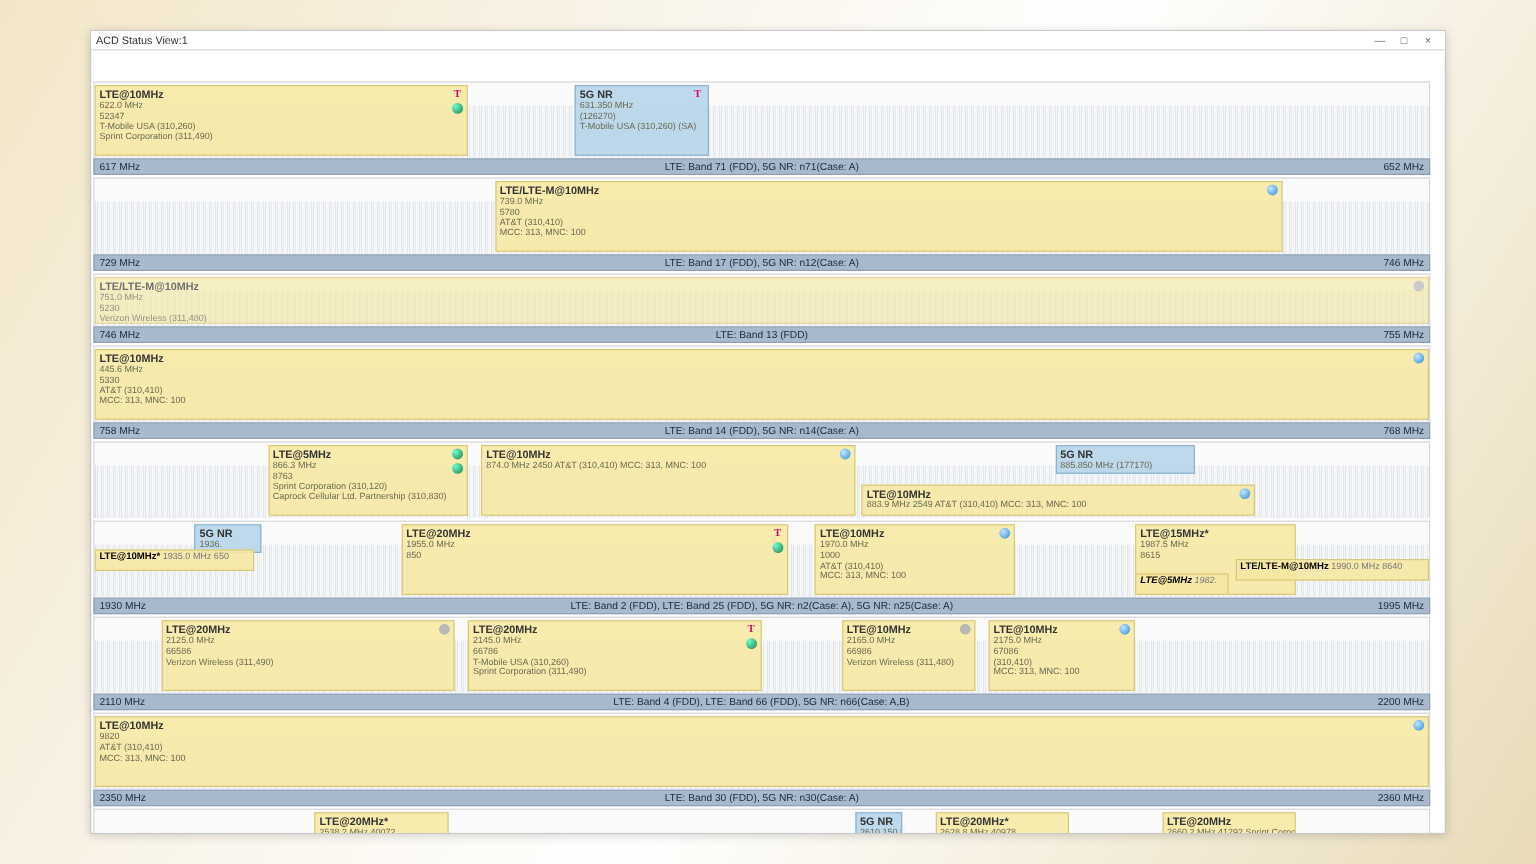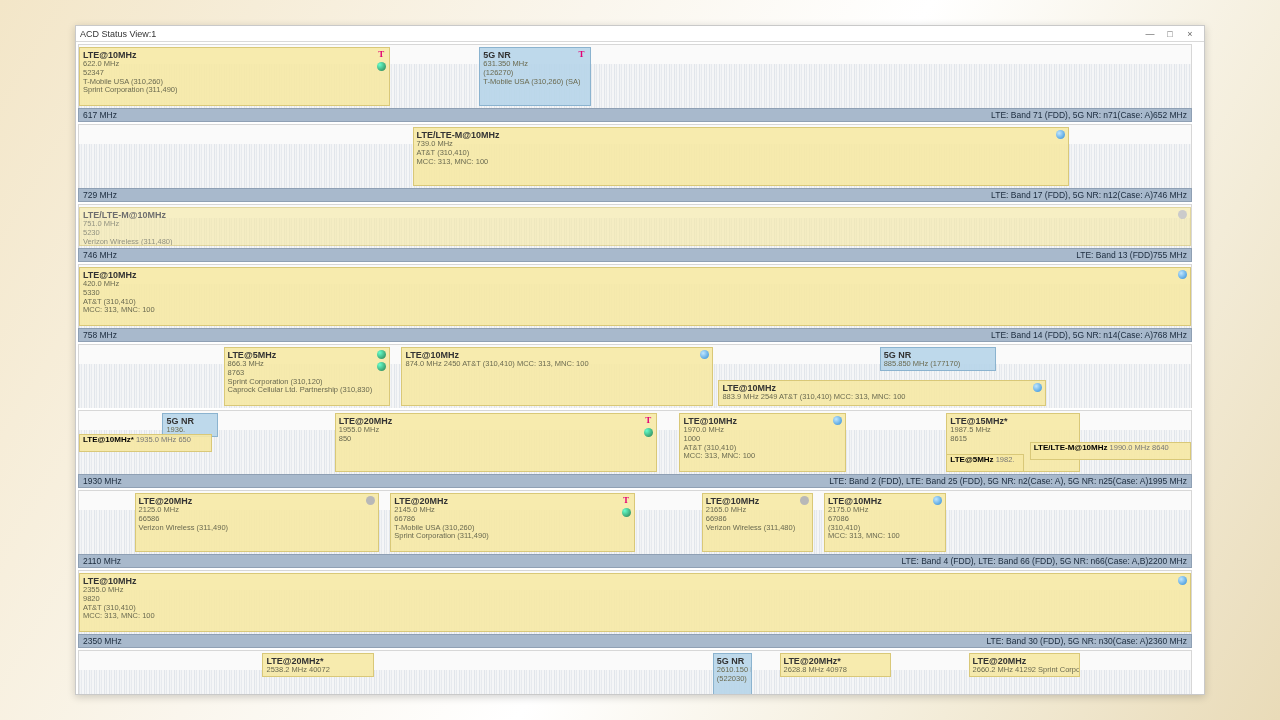--- a/index.html
+++ b/index.html
@@ -3,30 +3,30 @@
 <meta charset="utf-8">
 <style>
   * { box-sizing: border-box; margin: 0; padding: 0; }
   html, body { width: 1280px; height: 720px; overflow: hidden; font-family: "Segoe UI", Tahoma, sans-serif; }
   body { background: linear-gradient(120deg,#f3e6c8 0%, #faf6ed 35%, #fff 55%, #f3ecd8 80%, #e9dbb8 100%); display:flex; align-items:center; justify-content:center; }
   .window { width: 1130px; height: 670px; background:#fff; border:1px solid #c9c9c9; box-shadow:0 2px 8px rgba(0,0,0,0.18); display:flex; flex-direction:column; }
   .titlebar { height:16px; background:#fff; border-bottom:1px solid #d9d9d9; display:flex; align-items:center; padding:0 4px; font-size:9px; color:#333; }
   .titlebar .spacer { flex:1; }
   .win-btn { width:20px; text-align:center; color:#666; font-size:9px; cursor:pointer; }
   .content { flex:1; overflow:hidden; position:relative; }
-  .scroll { position:absolute; inset:0; padding:2px 12px 2px 2px; overflow-y:auto; overflow-x:hidden; }
+  .scroll { position:absolute; inset:0; padding:2px 12px 2px 2px; overflow-y:auto; overflow-x:hidden;margin-top:24px; }
   .scroll::-webkit-scrollbar { width:10px; }
   .scroll::-webkit-scrollbar-track { background:#f0f0f0; }
   .scroll::-webkit-scrollbar-thumb { background:#c7c7c7; border:1px solid #aaa; }
   .row { margin-bottom:2px; }
   .band-body { position:relative; height:56px; border:1px solid #d7d7d7; border-bottom:none; background:#fafafa; overflow:hidden; }
   .band-body.tall { height:64px; }
   .band-body.short { height:44px; }
   .band-label { height:14px; background:#a8b9cc; border:1px solid #8fa0b4; display:flex; align-items:center; font-size:8.5px; color:#1a2a3c; font-weight:500; padding:0 4px; }
-  .band-label .mid { flex:1; text-align:right; }
+  .band-label .mid { flex:1; text-align:center; }
   .noise { position:absolute; left:0; right:0; bottom:0; height:70%; background:
     repeating-linear-gradient(90deg, rgba(160,175,195,0.5) 0 1px, rgba(160,175,195,0.15) 1px 2px, rgba(160,175,195,0.4) 2px 3px, rgba(160,175,195,0.1) 3px 5px);
     opacity:0.55; }
   .block { position:absolute; top:2px; bottom:2px; border:1px solid; padding:2px 3px; font-size:8px; line-height:1.15; overflow:hidden; }
   .block.lte { background:rgba(246,232,163,0.88); border-color:#d9c878; }
   .block.nr  { background:rgba(183,213,233,0.9); border-color:#8bb3cf; }
   .block.faded { opacity:0.7; }
   .block .title { font-weight:600; font-size:9px; color:#333; white-space:nowrap; }
   .block .line { color:#6a6a50; font-size:7.5px; white-space:nowrap; }
   .icon { position:absolute; top:2px; right:3px; width:9px; height:9px; border-radius:50%; }
@@ -78,20 +78,21 @@
             <span class="mid">LTE: Band 71 (FDD), 5G NR: n71(Case: A)</span>
             <span>652 MHz</span>
           </div>
         </div>
         <div class="row">
           <div class="band-body tall">
             <div class="noise"></div>
             <div class="block lte" style="left: 30%; width: 59%;">
               <div class="title">LTE/LTE-M@10MHz</div>
               <div class="line">739.0 MHz</div>
+              <div class="line">5780</div>
               <div class="line">AT&amp;T (310,410)</div>
               <div class="line">MCC: 313, MNC: 100</div>
               <span class="icon att"></span>
             </div>
           </div>
           <div class="band-label">
             <span>729 MHz</span>
             <span class="mid">LTE: Band 17 (FDD), 5G NR: n12(Case: A)</span>
             <span>746 MHz</span>
           </div>
@@ -111,21 +112,21 @@
             <span>746 MHz</span>
             <span class="mid">LTE: Band 13 (FDD)</span>
             <span>755 MHz</span>
           </div>
         </div>
         <div class="row">
           <div class="band-body tall">
             <div class="noise"></div>
             <div class="block lte" style="left: 0%; width: 100%;">
               <div class="title">LTE@10MHz</div>
-              <div class="line">420.0 MHz</div>
+              <div class="line">445.6 MHz</div>
               <div class="line">5330</div>
               <div class="line">AT&amp;T (310,410)</div>
               <div class="line">MCC: 313, MNC: 100</div>
               <span class="icon att"></span>
             </div>
           </div>
           <div class="band-label">
             <span>758 MHz</span>
             <span class="mid">LTE: Band 14 (FDD), 5G NR: n14(Case: A)</span>
             <span>768 MHz</span>
@@ -180,21 +181,21 @@
               <div class="line">AT&amp;T (310,410)</div>
               <div class="line">MCC: 313, MNC: 100</div>
               <span class="icon att"></span>
             </div>
             <div class="block lte" style="left: 78%; width: 12%;">
               <div class="title">LTE@15MHz*</div>
               <div class="line">1987.5 MHz</div>
               <div class="line">8615</div>
             </div>
             <div class="mini lte" style="left: 0%; width: 12%; bottom: 22px;"><span class="t">LTE@10MHz*</span> <span style="color:#777">1935.0 MHz   650</span></div>
-            <div class="mini lte" style="left: 78%; width: 7%; bottom: 2px;"><span class="t">LTE@5MHz</span> <span style="color:#777">1982.</span></div>
+            <div class="mini lte" style="left: 78%; width: 7%; bottom: 2px; font-style: italic;"><span class="t">LTE@5MHz</span> <span style="color:#777">1982.</span></div>
             <div class="mini lte" style="left: 85.5%; width: 14.5%; bottom: 14px;"><span class="t">LTE/LTE-M@10MHz</span> <span style="color:#777">1990.0 MHz   8640</span></div>
           </div>
           <div class="band-label">
             <span>1930 MHz</span>
             <span class="mid">LTE: Band 2 (FDD), LTE: Band 25 (FDD), 5G NR: n2(Case: A), 5G NR: n25(Case: A)</span>
             <span>1995 MHz</span>
           </div>
         </div>
         <div class="row">
           <div class="band-body tall">
@@ -235,21 +236,20 @@
             <span>2110 MHz</span>
             <span class="mid">LTE: Band 4 (FDD), LTE: Band 66 (FDD), 5G NR: n66(Case: A,B)</span>
             <span>2200 MHz</span>
           </div>
         </div>
         <div class="row">
           <div class="band-body tall">
             <div class="noise"></div>
             <div class="block lte" style="left: 0%; width: 100%;">
               <div class="title">LTE@10MHz</div>
-              <div class="line">2355.0 MHz</div>
               <div class="line">9820</div>
               <div class="line">AT&amp;T (310,410)</div>
               <div class="line">MCC: 313, MNC: 100</div>
               <span class="icon att"></span>
             </div>
           </div>
           <div class="band-label">
             <span>2350 MHz</span>
             <span class="mid">LTE: Band 30 (FDD), 5G NR: n30(Case: A)</span>
             <span>2360 MHz</span>

